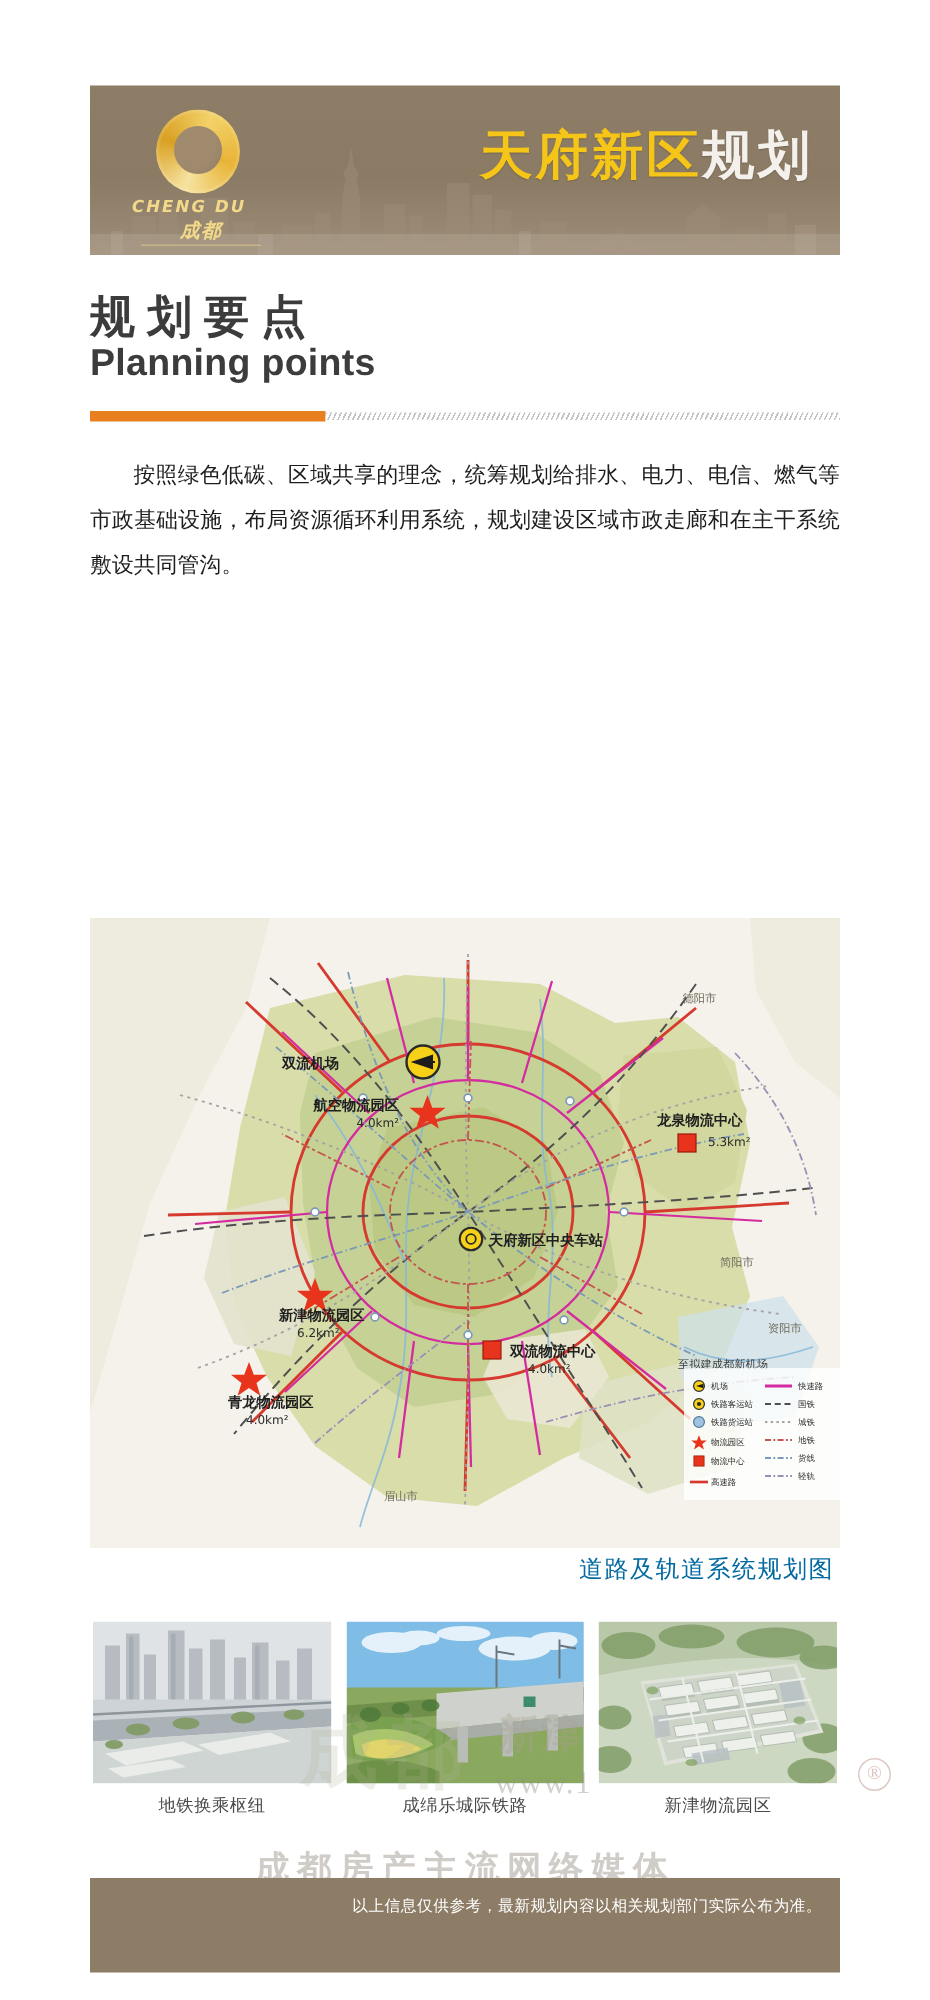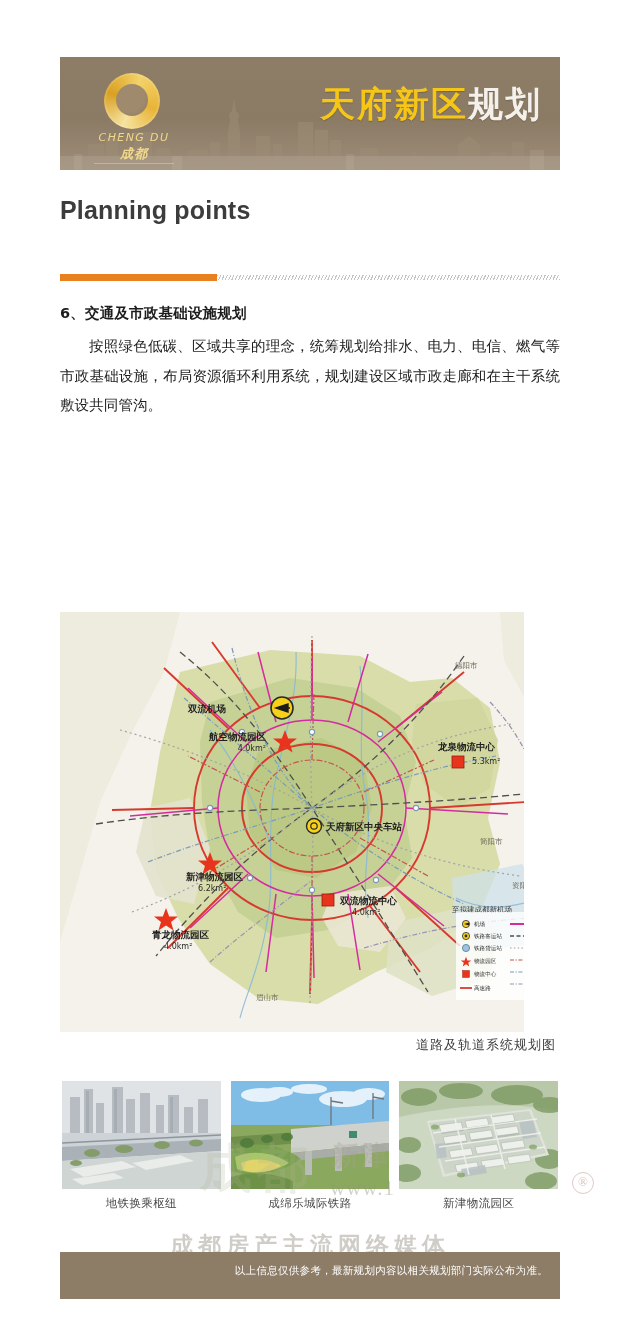--- a/index.html
+++ b/index.html
@@ -32,23 +32,23 @@
     background:
       radial-gradient(circle at 52% 48%, #8d7c66 0 26%, rgba(141,124,102,0) 27%),
       conic-gradient(from 20deg,#f3d26a,#e8b437,#f6e3a0,#d9a023,#f3d26a);
     box-shadow:inset 0 0 0 2px rgba(255,255,255,.12);
   }
   .logo .ring:after{
     content:"";position:absolute;left:12px;top:11px;width:32px;height:32px;border-radius:50%;
     background:radial-gradient(circle at 40% 38%, #a08a6d 0 55%, #8d7c66 100%);
   }
   .logo .en{
-    position:absolute;left:0;top:60px;width:92px;text-align:center;
+    position:absolute;left:0;top:60px;width:92px;
     font-family:"DejaVu Sans","Liberation Sans",sans-serif;
-    font-size:11px;font-weight:400;font-style:italic;letter-spacing:1.4px;
+    font-size:11px;font-weight:700;font-style:italic;letter-spacing:1.4px;
     color:#f0d municipal;color:#f1d display;color:#f2d98a;
   }
   .logo .cn{
     position:absolute;left:0;top:74px;width:92px;text-align:center;
     font-size:13px;font-weight:700;font-style:italic;color:#f2d98a;letter-spacing:1px;
   }
   .logo .rule{
     position:absolute;left:6px;top:92px;width:80px;height:1px;background:rgba(242,217,138,.45);
   }
   .banner-title{
@@ -86,28 +86,28 @@
     font-size:14.5px;font-weight:700;color:#1d1d1d;line-height:1.5;margin:0 0 7px 0;
     letter-spacing:.2px;
   }
   .para{
     font-size:14.5px;color:#1d1d1d;line-height:2.06;margin:0;
     text-indent:2em;letter-spacing:.1px;text-align:justify;
   }
 
   
   .map-box{
-    position:absolute;left:60px;top:612px;width:464px;height:420px;
+    position:absolute;left:60px;top:612px;width:500px;height:420px;
     background:#f3f1ea;overflow:hidden;
   }
   .map-box svg{display:block;width:500px;height:420px;}
 
   .map-caption{
     position:absolute;left:60px;top:1036px;width:500px;text-align:right;
-    font-size:13px;color:#404040;letter-spacing:1px;padding-right:4px;box-sizing:border-box;
+    font-size:16px;color:#0369a1;letter-spacing:1px;padding-right:4px;box-sizing:border-box;
   }
 
   
   .photos{
     position:absolute;left:62px;top:1081px;width:496px;height:108px;
     display:flex;gap:10px;
   }
   .photo{width:159px;height:108px;position:relative;overflow:hidden;}
   .photo svg{display:block;width:159px;height:108px;}
   .photo-caps{
@@ -142,21 +142,21 @@
     color:rgba(176,120,110,.45);font-size:13px;line-height:18px;text-align:center;
     font-family:"Liberation Serif","DejaVu Serif",serif;
   }
   .wm .wm-ghost{
     position:absolute;left:200px;top:14px;
     font-size:52px;font-weight:700;color:rgba(176,178,150,.22);letter-spacing:4px;
   }
 
   
   .footer{
-    position:absolute;left:60px;top:1252px;width:500px;height:47px;
+    position:absolute;left:60px;top:1252px;width:500px;height:63px;
     background:#8d7c66;
   }
   .footer .txt{
     position:absolute;right:12px;top:12px;
     font-size:10.5px;color:#ffffff;letter-spacing:.3px;white-space:nowrap;
   }
 </style>
 </head>
 <body>
 
@@ -203,29 +203,29 @@
       <div class="cn">成都</div>
       <div class="rule"></div>
     </div>
 
     <div class="banner-title">
       <span class="gold">天府新区</span><span class="white">规划</span>
     </div>
   </div>
 
   <div class="sec-title">
+    <div class="cn">规划要点</div>
     <div class="en">Planning points</div>
   </div>
   <div class="rulebar">
     <div class="orange"></div>
     <div class="hatch"></div>
   </div>
 
   <div class="body-wrap">
-    <p class="h-sub">6、交通及市政基础设施规划</p>
     <p class="para">按照绿色低碳、区域共享的理念，统筹规划给排水、电力、电信、燃气等市政基础设施，布局资源循环利用系统，规划建设区域市政走廊和在主干系统敷设共同管沟。</p>
   </div>
 
   <div class="map-box">
     <svg viewBox="0 0 500 420">
       <defs>
         <clipPath id="mapclip">
             <rect x="0" y="0" width="500" height="420"></rect>
           </clipPath>
       </defs>

